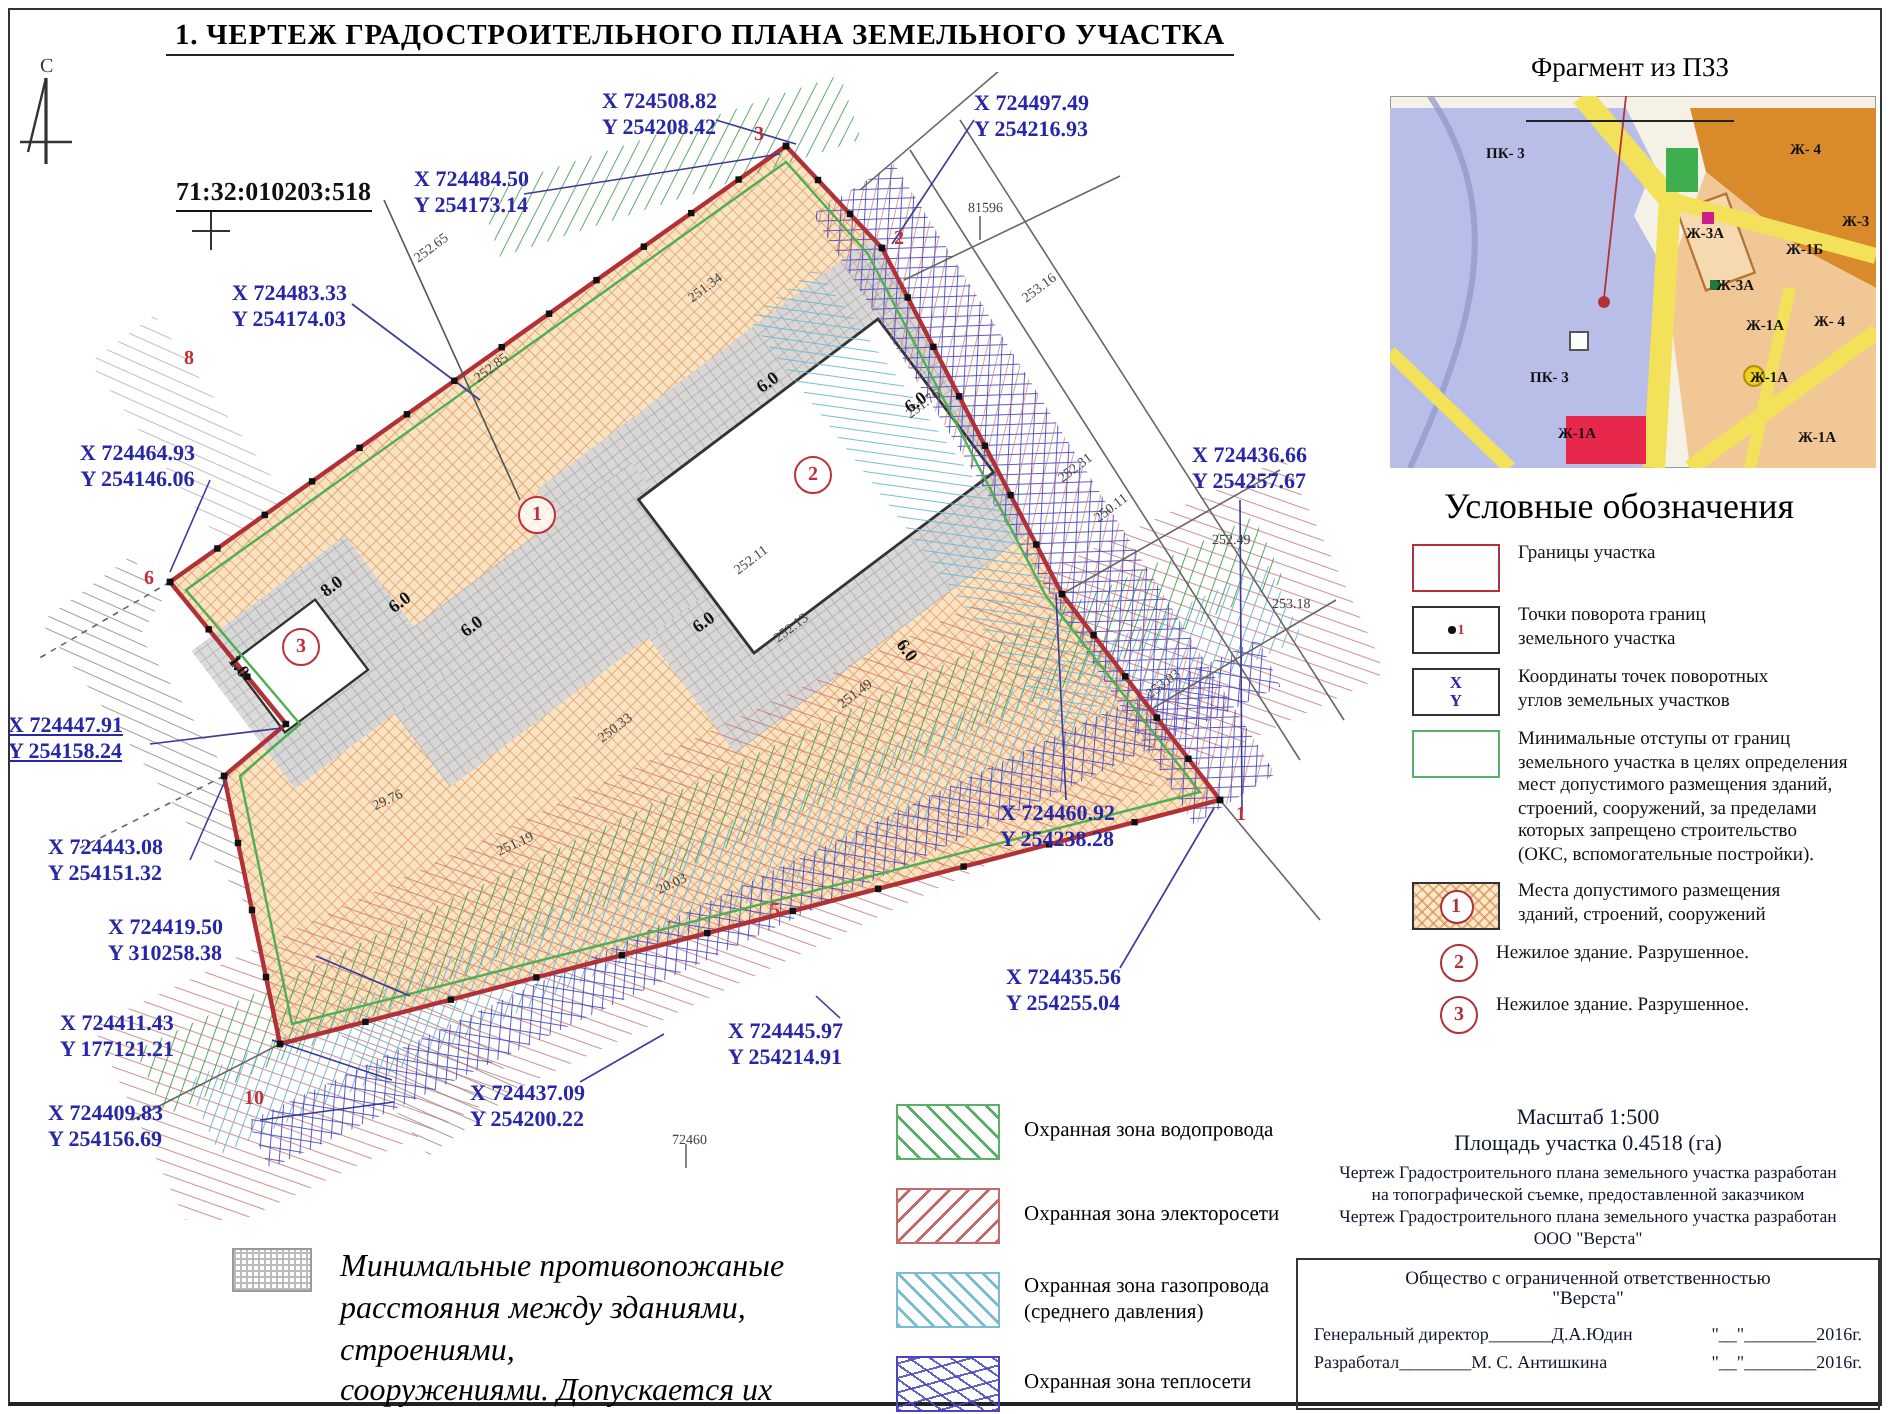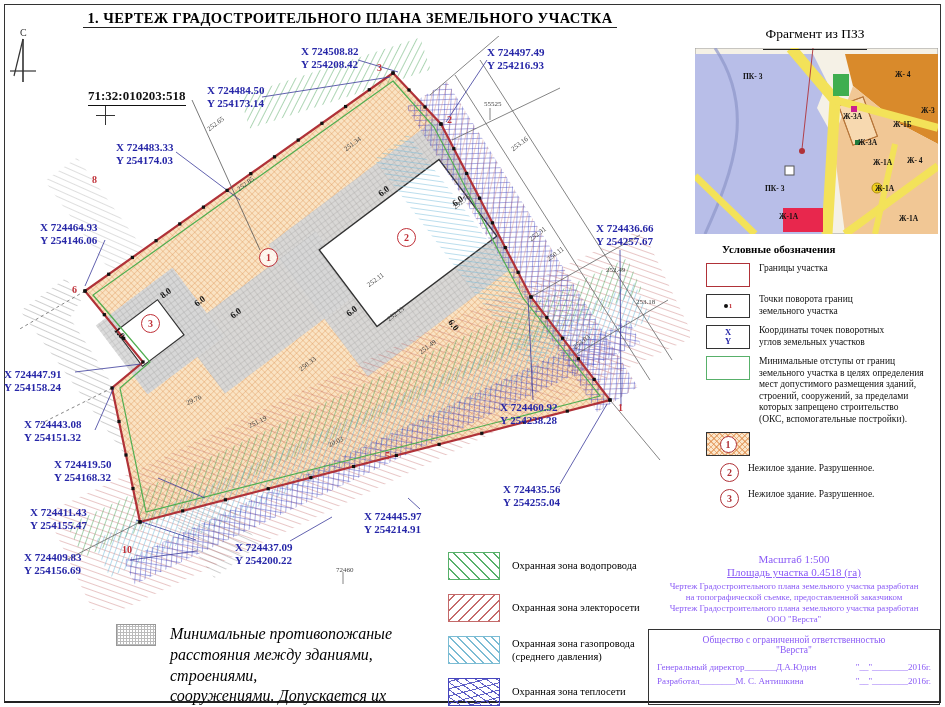--- a/index.html
+++ b/index.html
@@ -17,25 +17,25 @@
   .elev{position:absolute;font-size:7px;color:#444;white-space:nowrap;}
   .dim{position:absolute;font-size:9px;font-weight:bold;color:#111;white-space:nowrap;}
   .north{position:absolute;left:8px;top:26px;z-index:4;}
   .cross{position:absolute;width:19px;height:19px;z-index:2;}
   .cross:before,.cross:after{content:"";position:absolute;background:#333;}
   .cross:before{left:9px;top:0;width:1px;height:19px;}
   .cross:after{top:9px;left:0;height:1px;width:19px;}
 
   .map-wrap{position:absolute;left:695px;top:48px;width:243px;height:186px;z-index:4;}
   .map-title{position:absolute;left:710px;top:26px;width:210px;text-align:center;font-size:13.5px;z-index:5;}
-  .map-title span{border-bottom:1px solid #222;padding:0 2px 8px;}
+  .map-title span{border-bottom:1px solid #222;padding:0 2px 19px;}
   .map-label{position:absolute;font-size:7.5px;font-weight:bold;color:#111;white-space:nowrap;}
 
   .legend{position:absolute;left:706px;top:243px;width:232px;z-index:4;}
-  .legend h3{margin:0 0 8px 16px;font-size:11px;font-weight:bold;}
+  .legend h3{margin:0 0 8px 16px;font-size:18px;font-weight:normal;}
   .lrow{display:flex;align-items:flex-start;margin-bottom:7px;}
   .lrow .txt{font-size:9.5px;line-height:1.22;margin-left:9px;color:#111;}
   .sw{width:44px;height:24px;flex:none;box-sizing:border-box;position:relative;display:flex;align-items:center;justify-content:center;}
   .sw-red-outline{border:1.6px solid #b03238;background:#fff;}
   .sw-point{border:1.4px solid #333;background:#fff;}
   .sw-point .dot{width:4px;height:4px;background:#111;border-radius:50%;display:inline-block;}
   .sw-point .sup{color:#c03038;font-size:7px;font-weight:bold;vertical-align:top;margin-left:1px;}
   .sw-xy{border:1.4px solid #333;background:#fff;flex-direction:column;color:#2727a8;font-weight:bold;font-size:8.5px;line-height:1.1;}
   .sw-green-outline{border:1.4px solid #58b06a;background:#fff;}
   .sw-orange-hatch{border:1.4px solid #333;background-color:#fbe7cc;
@@ -55,23 +55,23 @@
         display:flex;align-items:center;justify-content:center;flex:none;background:#fff;}
   .circ.inswatch{width:15px;height:15px;}
 
   .zone-legend{position:absolute;left:428px;top:552px;width:260px;z-index:4;}
   .zrow{display:flex;align-items:center;margin-bottom:14px;padding-left:20px;}
   .zrow .txt{font-size:10.5px;line-height:1.25;margin-left:12px;}
 
   .fire-note{position:absolute;left:116px;top:624px;width:290px;display:flex;z-index:4;}
   .fire-note .txt{font-size:16px;line-height:1.3;margin-left:14px;font-style:italic;}
 
-  .info{position:absolute;left:648px;top:553px;width:292px;z-index:4;text-align:center;color:#8b5cf6;}
+  .info{position:absolute;left:648px;top:553px;width:292px;z-index:4;text-align:center;color:#0f172a;}
   .info .l1{font-size:11px;margin-bottom:1px;}
-  .info .l2{font-size:11px;margin-bottom:3px;text-decoration:underline;}
+  .info .l2{font-size:11px;margin-bottom:3px;}
   .info .small{font-size:8.8px;line-height:1.25;}
   .stamp{border:1.2px solid #333;margin-top:4px;padding:5px 6px 18px;}
   .stamp .c1{font-size:9.5px;}
   .stamp .c2{font-size:9.5px;margin-bottom:7px;}
   .stamp .sig{display:flex;justify-content:space-between;font-size:9px;margin-top:4px;padding:0 2px;font-family:Liberation Serif, serif;}
 </style>
 </head>
 <body>
 
 <div class="sheet">
@@ -345,20 +345,24 @@
             <div>мест допустимого размещения зданий,</div>
             <div>строений, сооружений, за пределами</div>
             <div>которых запрещено строительство</div>
             <div>(ОКС, вспомогательные постройки).</div>
           </div>
         </div>
         <div class="lrow">
           <div class="sw sw-orange-hatch">
             <span class="circ inswatch">1</span>
           </div>
+          <div class="txt">
+            <div>Места допустимого размещения</div>
+            <div>зданий, строений, сооружений</div>
+          </div>
         </div>
         <div class="lrow">
           <div class="circ" style="margin: 0px 0px 0px 14px;">2</div>
           <div class="txt">
             <div>Нежилое здание. Разрушенное.</div>
           </div>
         </div>
         <div class="lrow">
           <div class="circ" style="margin: 0px 0px 0px 14px;">3</div>
           <div class="txt">
@@ -446,35 +450,35 @@
         <div>Y 254216.93</div>
       </div>
       <div class="coord" style="left: 116px; top: 141px;">
         <div>X 724483.33</div>
         <div>Y 254174.03</div>
       </div>
       <div class="coord" style="left: 40px; top: 221px; text-align: center;">
         <div>X 724464.93</div>
         <div>Y 254146.06</div>
       </div>
-      <div class="coord" style="left: 4px; top: 368px;">
+      <div class="coord" style="left: 4px; top: 357px; text-decoration: underline;">
         <div>X 724447.91</div>
         <div>Y 254158.24</div>
       </div>
       <div class="coord" style="left: 24px; top: 418px;">
         <div>X 724443.08</div>
         <div>Y 254151.32</div>
       </div>
       <div class="coord" style="left: 54px; top: 458px;">
         <div>X 724419.50</div>
-        <div>Y 254168.32</div>
+        <div>Y 310258.38</div>
       </div>
       <div class="coord" style="left: 30px; top: 506px;">
         <div>X 724411.43</div>
-        <div>Y 254155.47</div>
+        <div>Y 177121.21</div>
       </div>
       <div class="coord" style="left: 24px; top: 551px;">
         <div>X 724409.83</div>
         <div>Y 254156.69</div>
       </div>
       <div class="coord" style="left: 235px; top: 541px;">
         <div>X 724437.09</div>
         <div>Y 254200.22</div>
       </div>
       <div class="coord" style="left: 364px; top: 510px;">
@@ -524,16 +528,16 @@
       <div class="elev" style="left: 528px; top: 230px; transform: rotate(-37deg);">252.31</div>
       <div class="elev" style="left: 572px; top: 338px; transform: rotate(-37deg);">253.03</div>
       <div class="elev" style="left: 386px; top: 310px; transform: rotate(-37deg);">252.13</div>
       <div class="elev" style="left: 418px; top: 343px; transform: rotate(-37deg);">251.49</div>
       <div class="elev" style="left: 186px; top: 396px; transform: rotate(-25deg);">29.76</div>
       <div class="elev" style="left: 298px; top: 360px; transform: rotate(-37deg);">250.33</div>
       <div class="elev" style="left: 248px; top: 418px; transform: rotate(-25deg);">251.19</div>
       <div class="elev" style="left: 328px; top: 438px; transform: rotate(-25deg);">20.03</div>
       <div class="elev" style="left: 606px; top: 266px; transform: rotate(0deg);">252.49</div>
       <div class="elev" style="left: 636px; top: 298px; transform: rotate(0deg);">253.18</div>
-      <div class="elev" style="left: 484px; top: 100px; transform: rotate(0deg);">55525</div>
+      <div class="elev" style="left: 484px; top: 100px; transform: rotate(0deg);">81596</div>
       <div class="elev" style="left: 336px; top: 566px; transform: rotate(0deg);">72460</div>
     </div>
 </div>
 
 </body></html>

